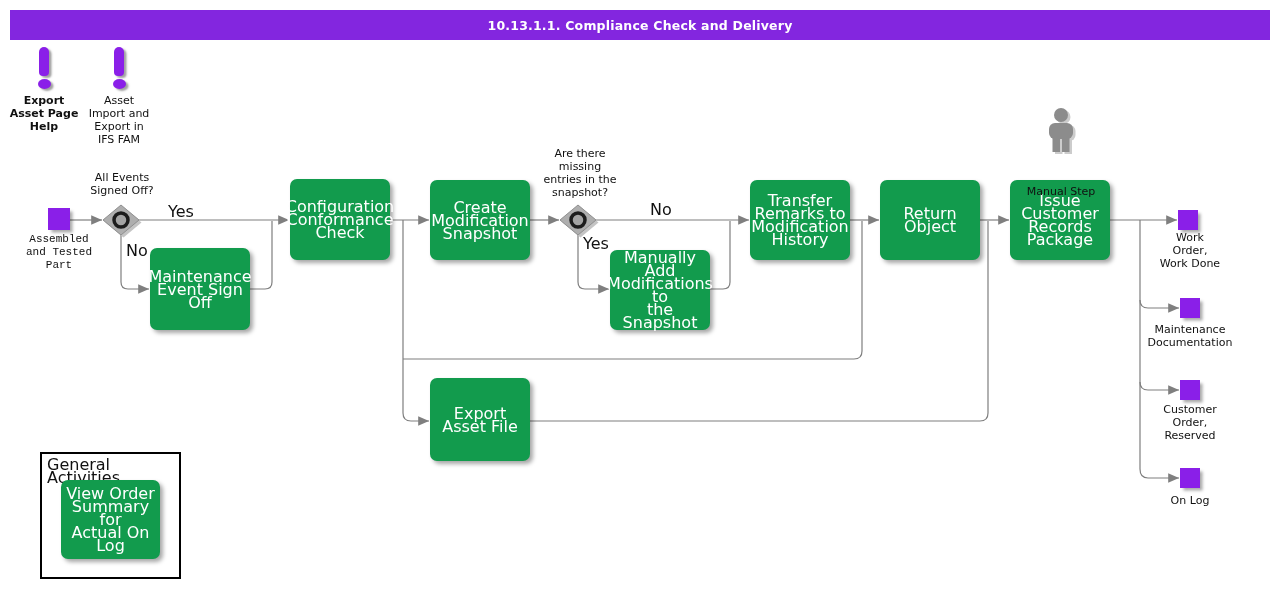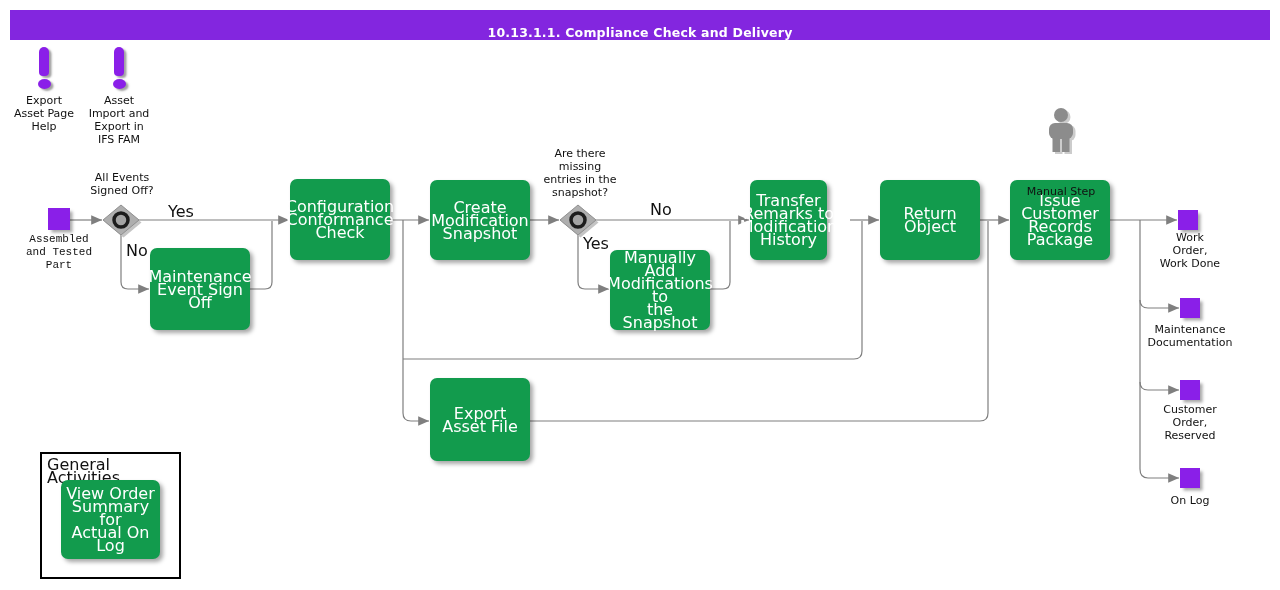--- a/index.html
+++ b/index.html
@@ -4,21 +4,21 @@
 <style>
   html,body{margin:0;padding:0;background:#fff;}
   #canvas{
     position:relative;width:1280px;height:590px;background:#fff;overflow:hidden;
     font-family:"DejaVu Sans", sans-serif;color:#1a1a1a;
   }
   
   .banner{
     position:absolute;left:10px;top:10px;width:1260px;height:30px;
     background:var(--banner,#8326df);color:#fff;font-size:12.5px;font-weight:bold;
-    display:flex;align-items:flex-end;justify-content:center;letter-spacing:.2px;
+    display:flex;align-items:center;justify-content:center;letter-spacing:.2px;
   }
   
   .node{
     position:absolute;background:var(--green,#129b4d);color:#fff;border-radius:7px;
     box-shadow:3px 3px 4px rgba(0,0,0,.35);
     display:flex;align-items:center;justify-content:center;text-align:center;
     font-size:16px;line-height:13px;white-space:pre-line;cursor:pointer;
   }
   
   .sq{
@@ -56,21 +56,21 @@
 <div id="canvas">
 
   <div class="banner">
     <span>10.13.1.1. Compliance Check and Delivery</span>
   </div>
 
   <div class="excl" style="left:36px;top:47px;">
     <div class="bar"></div>
     <div class="dot"></div>
   </div>
-  <div class="lbl" style="left:44px;top:94px;">Export
+  <div class="lbl" style="left:44px;top:94px;font-weight:bold;">Export
 Asset Page
 Help</div>
 
   <div class="excl" style="left:111px;top:47px;">
     <div class="bar"></div>
     <div class="dot"></div>
   </div>
   <div class="lbl" style="left:119px;top:94px;">Asset
 Import and
 Export in
@@ -153,21 +153,21 @@
 Event Sign Off</div>
   <div class="node" style="left:290px;top:179px;width:100px;height:81px;">Configuration
 Conformance
 Check</div>
   <div class="node" style="left:430px;top:180px;width:100px;height:80px;">Create
 Modification
 Snapshot</div>
   <div class="node" style="left:610px;top:250px;width:100px;height:80px;">Manually Add
 Modifications to
 the Snapshot</div>
-  <div class="node" style="left:750px;top:180px;width:77px;height:80px;">Transfer
+  <div class="node" style="left:750px;top:180px;width:100px;height:80px;">Transfer
 Remarks to
 Modification
 History</div>
   <div class="node" style="left:880px;top:180px;width:100px;height:80px;">Return Object</div>
   <div class="node" style="left:1010px;top:180px;width:100px;height:80px;">Issue Customer
 Records
 Package</div>
   <div class="node" style="left:430px;top:378px;width:100px;height:83px;">Export Asset File</div>
 
   <div class="lbl" style="left:1061px;top:155px;margin-top:30px;">Manual Step</div>

